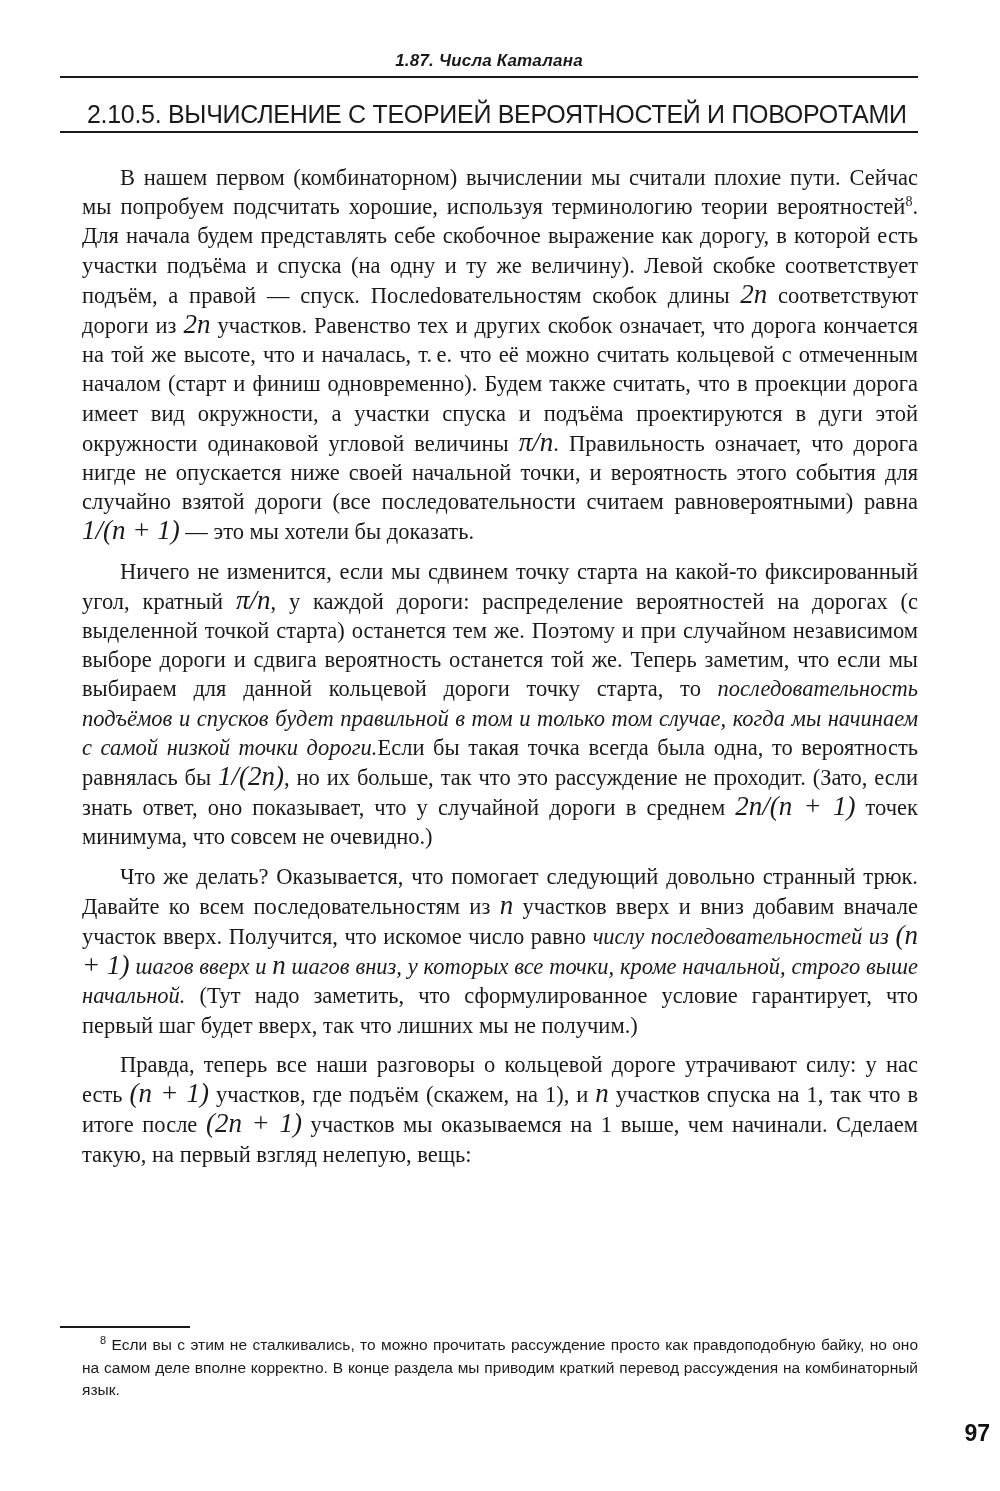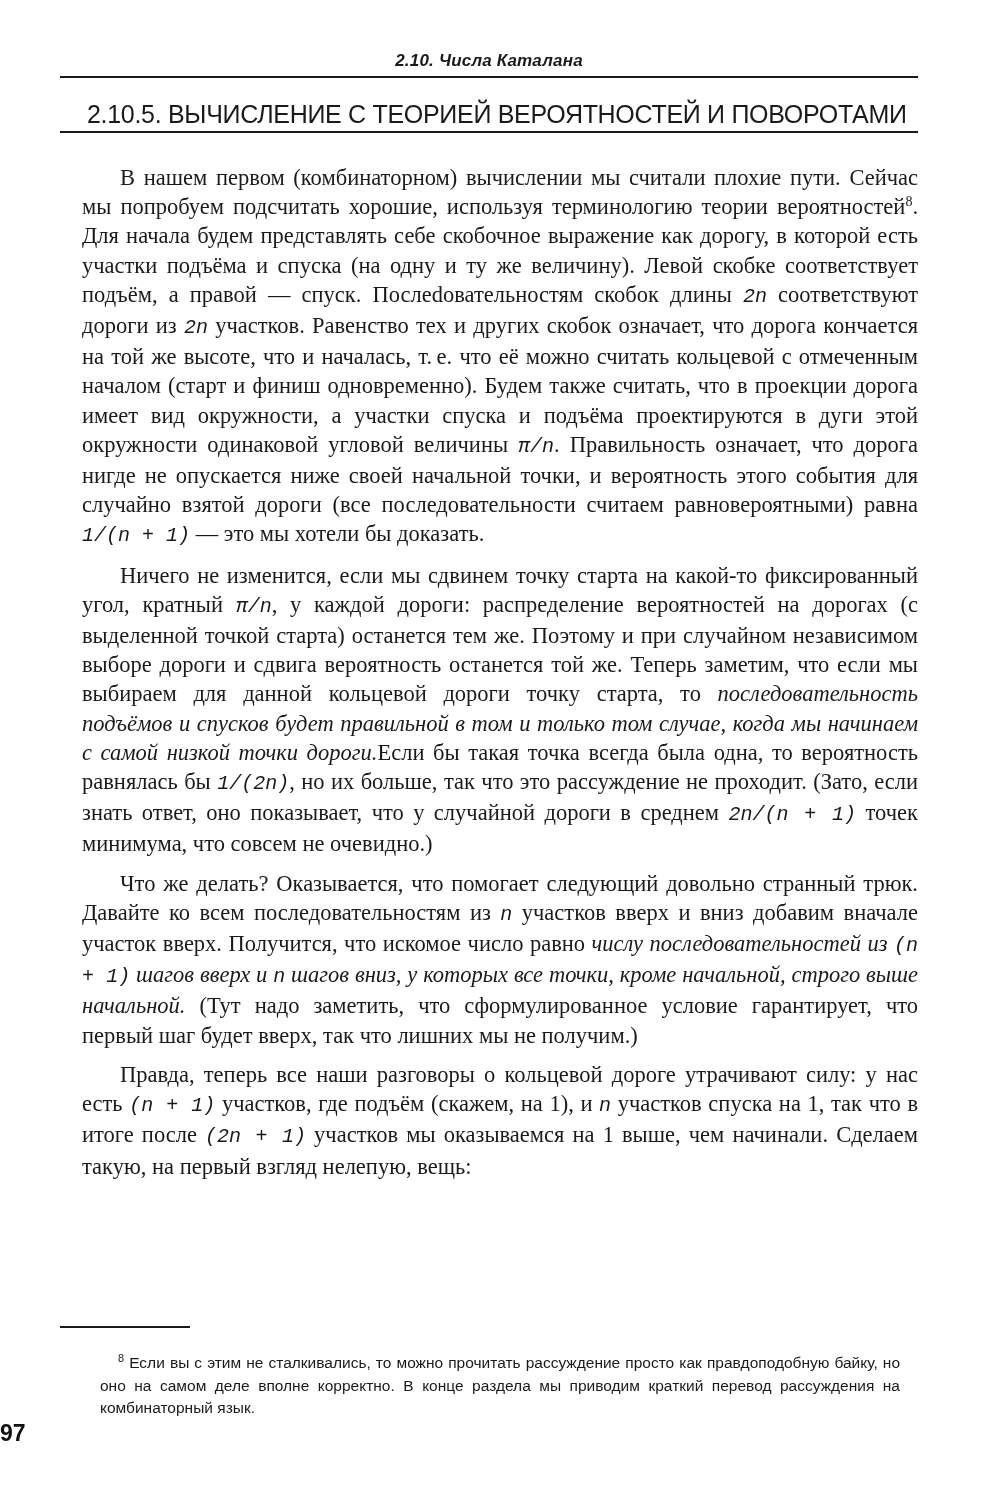--- a/index.html
+++ b/index.html
@@ -70,23 +70,23 @@
     }
     .body-text p {
       margin: 0;
       text-indent: 38px;
       hyphens: manual;
     }
     .body-text p + p {
       margin-top: 10px;
     }
     .m {
-      font-family: Liberation Mono, monospace;
+      font-family: Liberation Serif, serif;
       font-style: italic;
-      font-size: 20px;
+      font-size: 27px;
     }
     .it {
       font-style: italic;
     }
     sup.fn-ref {
       font-size: 14px;
       vertical-align: 8px;
       line-height: 0;
     }
     .rule-footnote {
@@ -100,47 +100,47 @@
       left: 82px;
       top: 1334px;
       width: 836px;
       font-family: "Liberation Sans", "DejaVu Sans", sans-serif;
       font-size: 15.5px;
       line-height: 22.5px;
       text-align: justify;
       color: #1a1a1a;
     }
     .footnote p {
-      margin: 18px;
+      margin: 0;
       text-indent: 18px;
     }
     .footnote sup {
       font-size: 11px;
       vertical-align: 6px;
       line-height: 0;
     }
     .page-number {
       position: absolute;
       left: 0;
       width: 1000px;
       top: 1419px;
-      text-align: left;
+      text-align: right;
       font-family: "Liberation Sans", "DejaVu Sans", sans-serif;
       font-weight: bold;
       font-size: 23px;
       line-height: 28px;
       color: #111;
       padding-right: 10px;
       box-sizing: border-box;
     }
   </style>
 </head>
 <body>
 
-<div class="running-head">2.10. Числа Каталана</div>
+<div class="running-head">1.87. Числа Каталана</div>
 <div class="rule rule-top"></div>
 
 <h2 class="section-title" style="margin:0;">2.10.5. ВЫЧИСЛЕНИЕ С ТЕОРИЕЙ ВЕРОЯТНОСТЕЙ И ПОВОРОТАМИ</h2>
 <div class="rule rule-title"></div>
 
 <div class="body-text">
   <p><span>В нашем первом (комбинаторном) вычислении мы считали плохие пути. Сейчас мы попробуем подсчитать хорошие, используя терминологию теории вероятностей</span><sup class="fn-ref">8</sup><span>. Для начала будем представлять себе скобочное выражение как дорогу, в которой есть участки подъёма и спуска (на одну и ту же величину). Левой скобке соответствует подъём, а правой — спуск. После­dовательностям скобок длины </span><span class="m">2n</span><span> соответствуют дороги из </span><span class="m">2n</span><span> участков. Равенство тех и других скобок означает, что дорога кончается на той же высоте, что и началась, т. е. что её можно считать кольцевой с отмечен­ным началом (старт и финиш одновременно). Будем также считать, что в проекции дорога имеет вид окружности, а участки спуска и подъёма проектируются в дуги этой окружности одинаковой угловой величины </span><span class="m">π/n</span><span>. Правильность означает, что дорога нигде не опускается ниже своей на­чальной точки, и вероятность этого события для случайно взятой дороги (все последовательности считаем равновероятными) равна </span><span class="m">1/(n + 1)</span><span> — это мы хотели бы доказать.</span></p>
   <p><span>Ничего не изменится, если мы сдвинем точку старта на какой-то фик­сированный угол, кратный </span><span class="m">π/n</span><span>, у каждой дороги: распределение вероятно­стей на дорогах (с выделенной точкой старта) останется тем же. Поэтому и при случайном независимом выборе дороги и сдвига вероятность останет­ся той же. Теперь заметим, что если мы выбираем для данной кольцевой дороги точку старта, то </span><em class="it">последовательность подъёмов и спусков будет правильной в том и только том случае, когда мы начинаем с самой низ­кой точки дороги.</em><span>Если бы такая точка всегда была одна, то вероятность равнялась бы </span><span class="m">1/(2n)</span><span>, но их больше, так что это рассуждение не проходит. (Зато, если знать ответ, оно показывает, что у случайной дороги в среднем </span><span class="m">2n/(n + 1)</span><span> точек минимума, что совсем не очевидно.)</span></p>
   <p><span>Что же делать? Оказывается, что помогает следующий довольно стран­ный трюк. Давайте ко всем последовательностям из </span><span class="m">n</span><span> участков вверх и вниз добавим вначале участок вверх. Получится, что искомое число рав­но </span><em class="it">числу последовательностей из </em><span class="m">(n + 1)</span><em class="it"> шагов вверх и </em><span class="m">n</span><em class="it"> шагов вниз, у которых все точки, кроме начальной, строго выше начальной.</em><span> (Тут надо заметить, что сформулированное условие гарантирует, что первый шаг будет вверх, так что лишних мы не получим.)</span></p>
   <p><span>Правда, теперь все наши разговоры о кольцевой дороге утрачивают си­лу: у нас есть </span><span class="m">(n + 1)</span><span> участков, где подъём (скажем, на 1), и </span><span class="m">n</span><span> участков спуска на 1, так что в итоге после </span><span class="m">(2n + 1)</span><span> участков мы оказываемся на 1 выше, чем начинали. Сделаем такую, на первый взгляд нелепую, вещь:</span></p>

